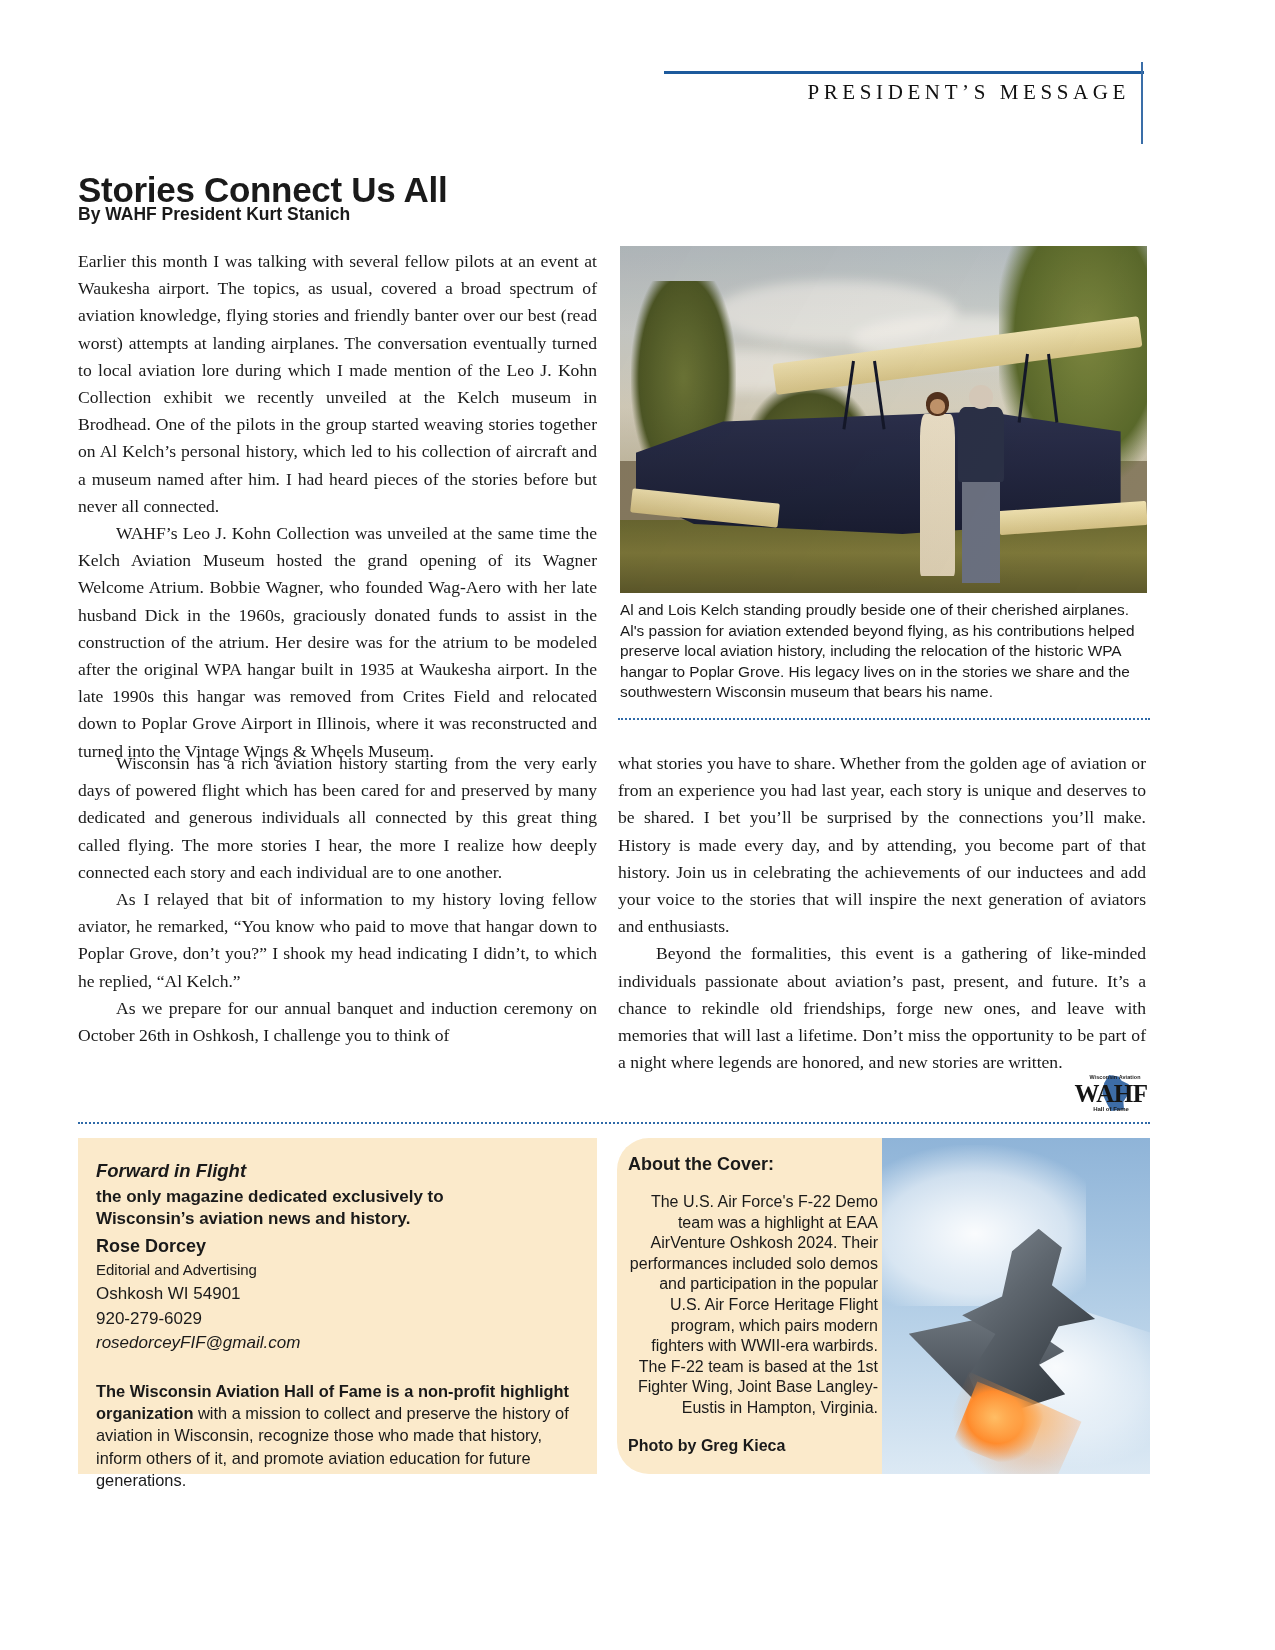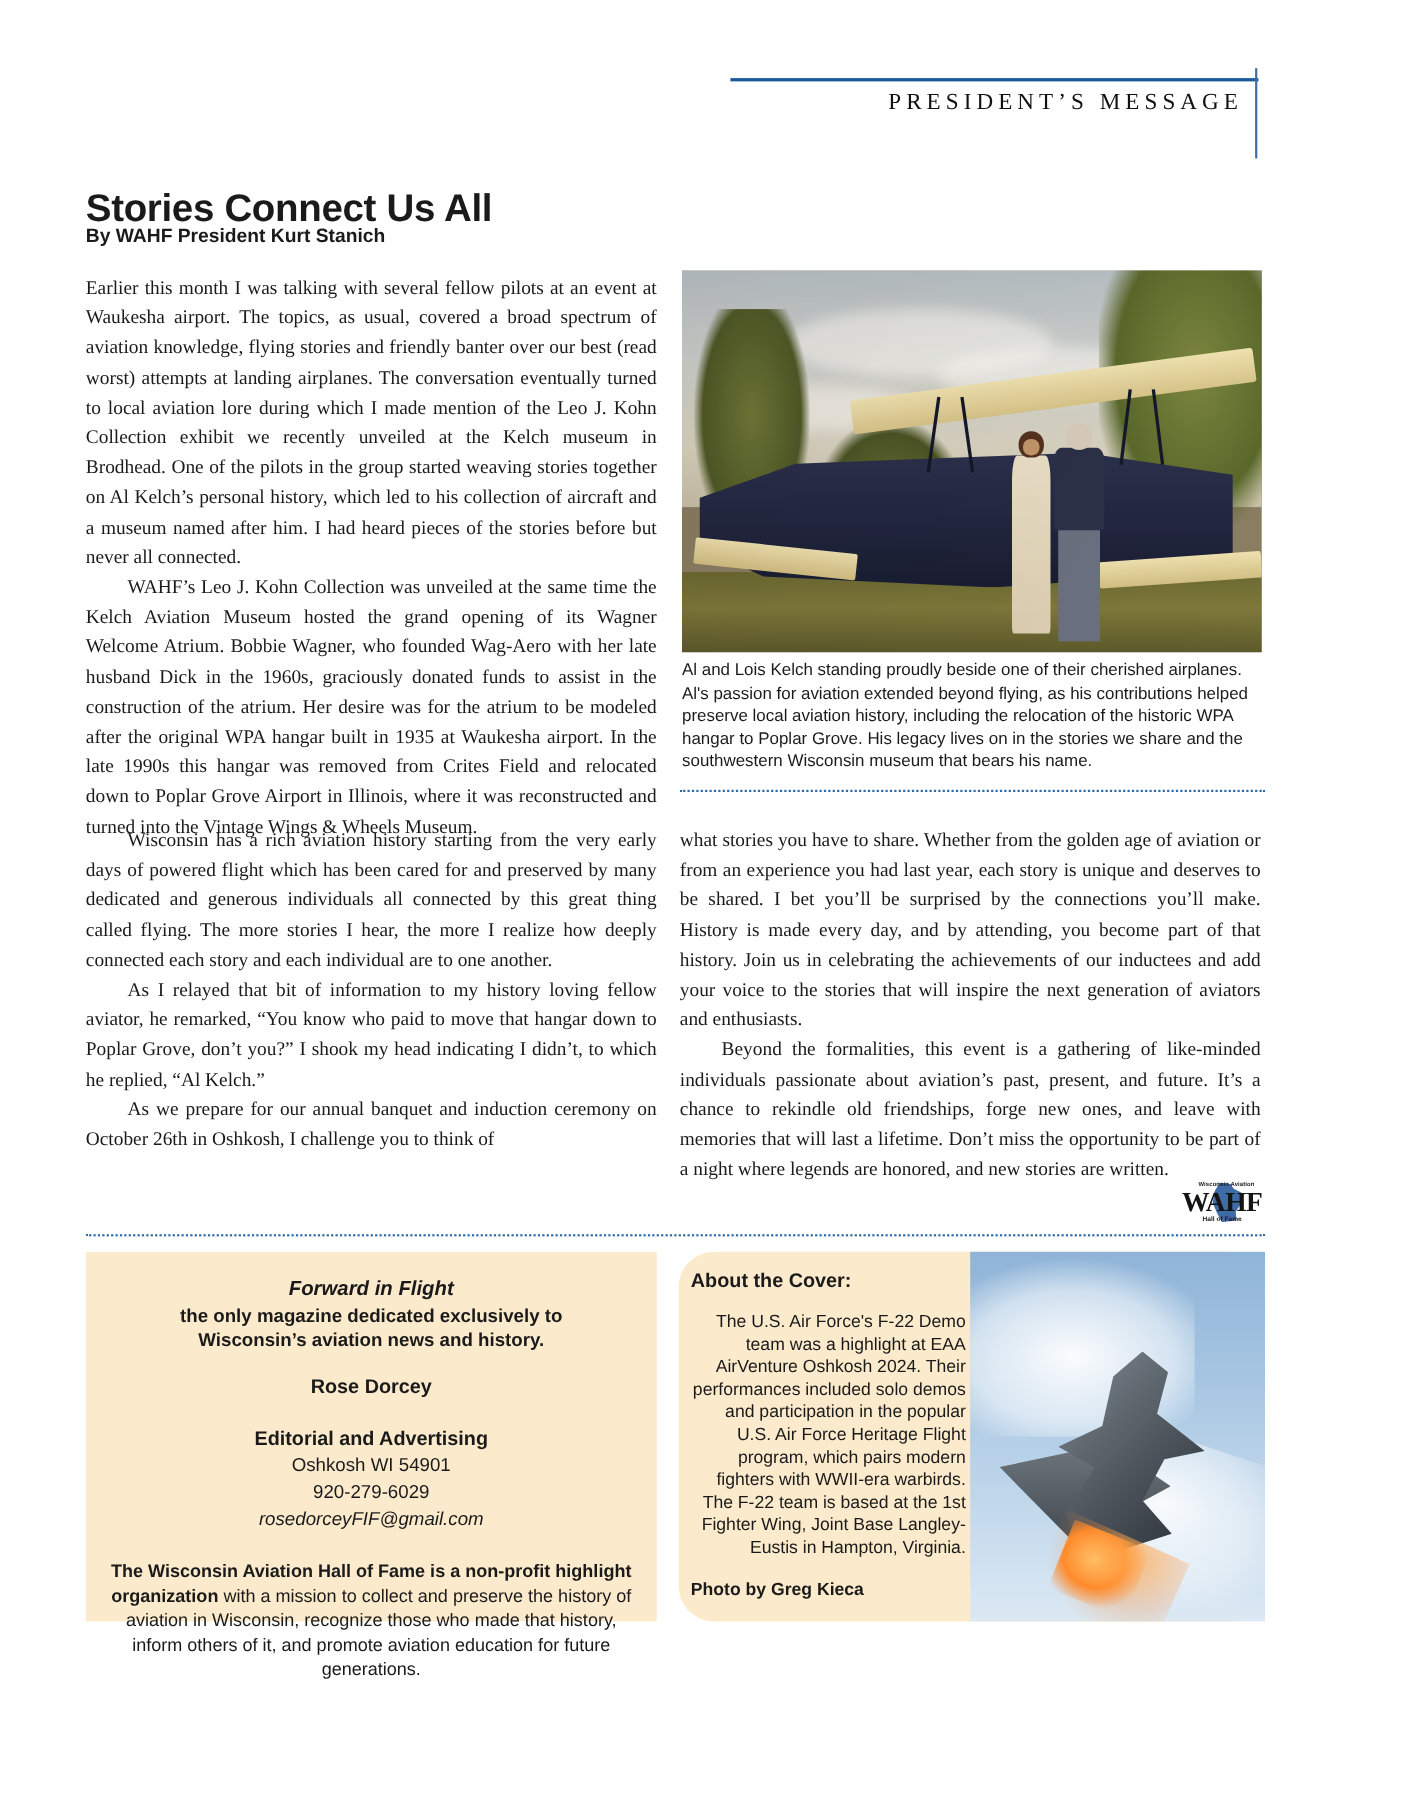--- a/index.html
+++ b/index.html
@@ -244,35 +244,35 @@
   .fif-box {
     position: absolute;
     left: 78px;
     top: 1138px;
     width: 519px;
     height: 336px;
     background: #fbeacb;
     box-sizing: border-box;
     padding: 22px 18px 0 18px;
     font-family: "Liberation Sans", sans-serif;
-    text-align: center;
+    text-align: left;
     color: #1a1a1a;
   }
   .fif-title {
     font-size: 18.5px; font-weight: bold; font-style: italic;
     margin-bottom: 4px;
   }
   .fif-sub {
     font-size: 17px; font-weight: bold; line-height: 22px;
   }
   .fif-name {
-    font-size: 18px; font-weight: bold; margin-top: 18px; line-height: 24px;
+    font-size: 18px; font-weight: bold; margin-top: 4px; line-height: 24px;
   }
   .fif-role {
-    font-size: 18px; font-weight: bold; line-height: 24px; margin-top: 24px;
+    font-size: 15px; font-weight: normal; line-height: 24px;
   }
   .fif-addr { font-size: 17px; line-height: 24.5px; }
   .fif-email { font-size: 17px; font-style: italic; line-height: 24.5px; }
   .fif-mission {
     margin-top: 24px;
     font-size: 16.4px;
     line-height: 22.4px;
   }
   .fif-mission b { font-weight: bold; }
 

